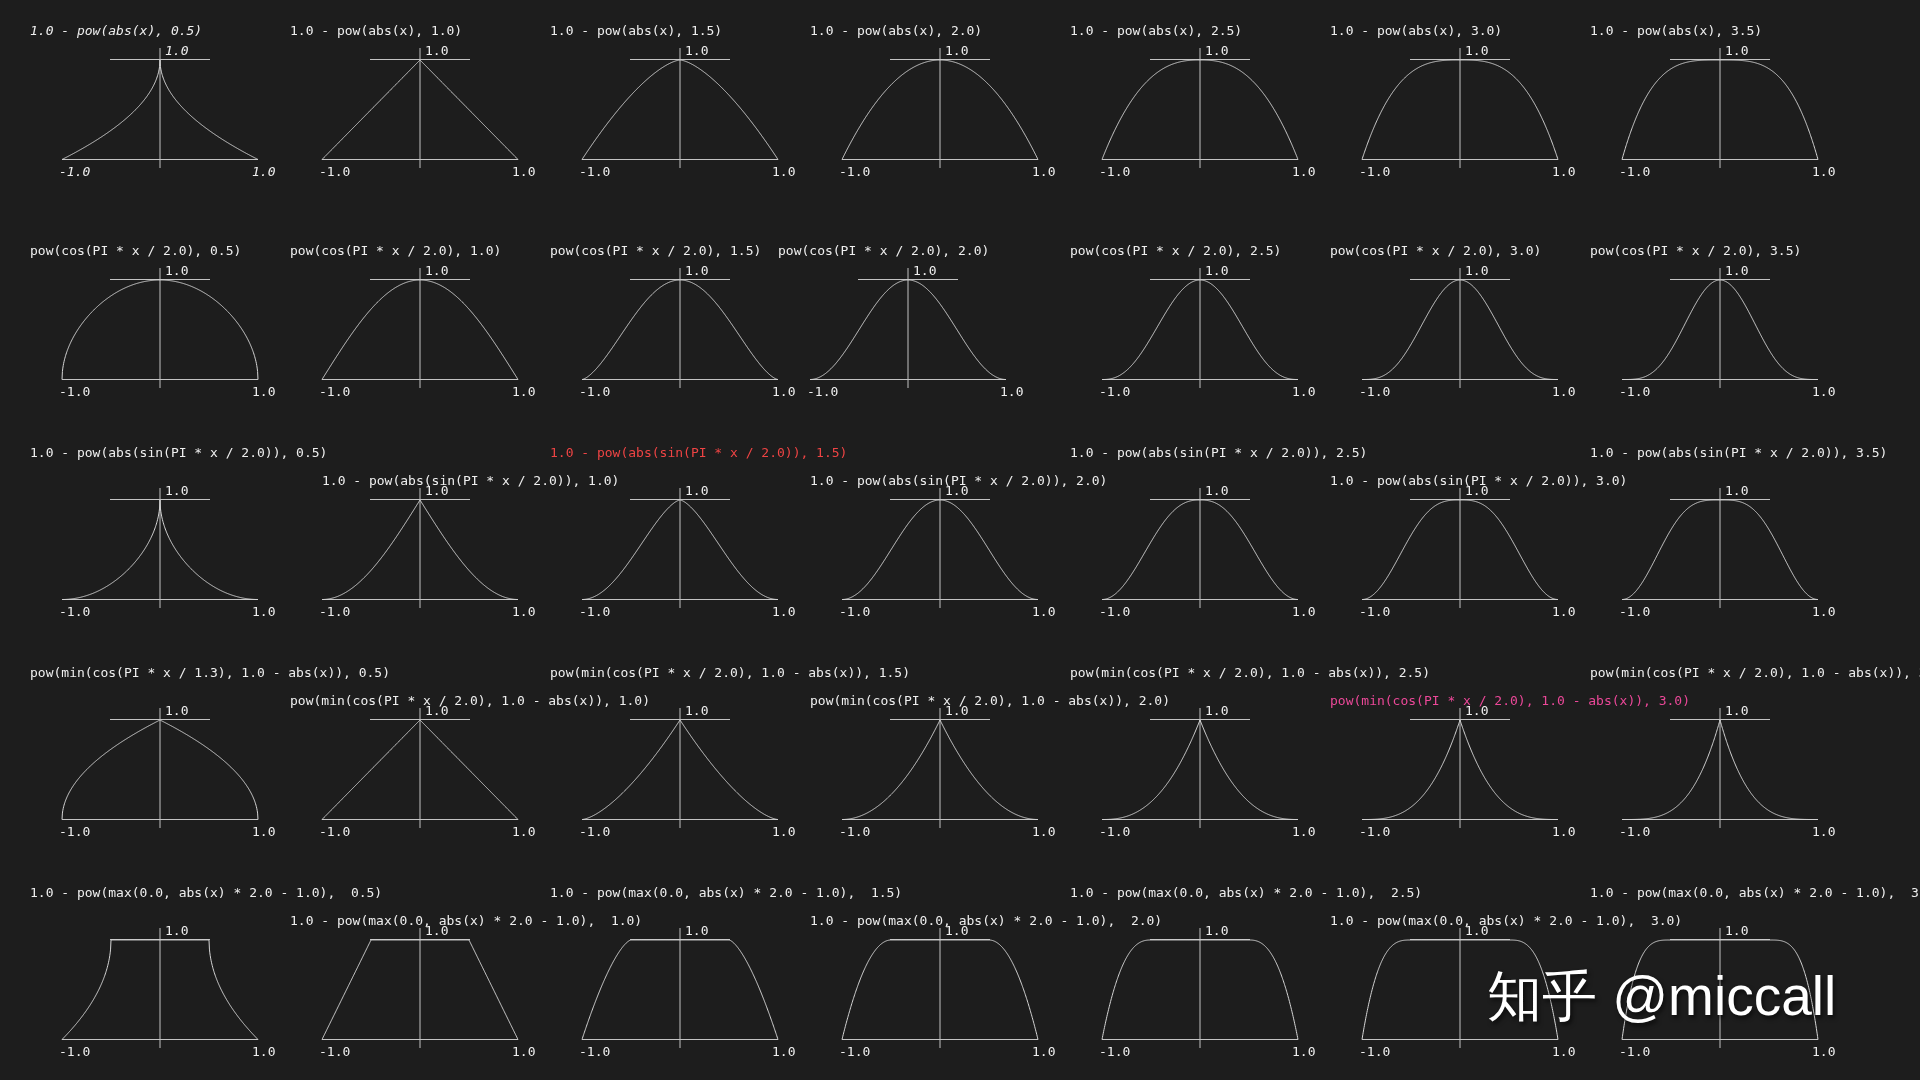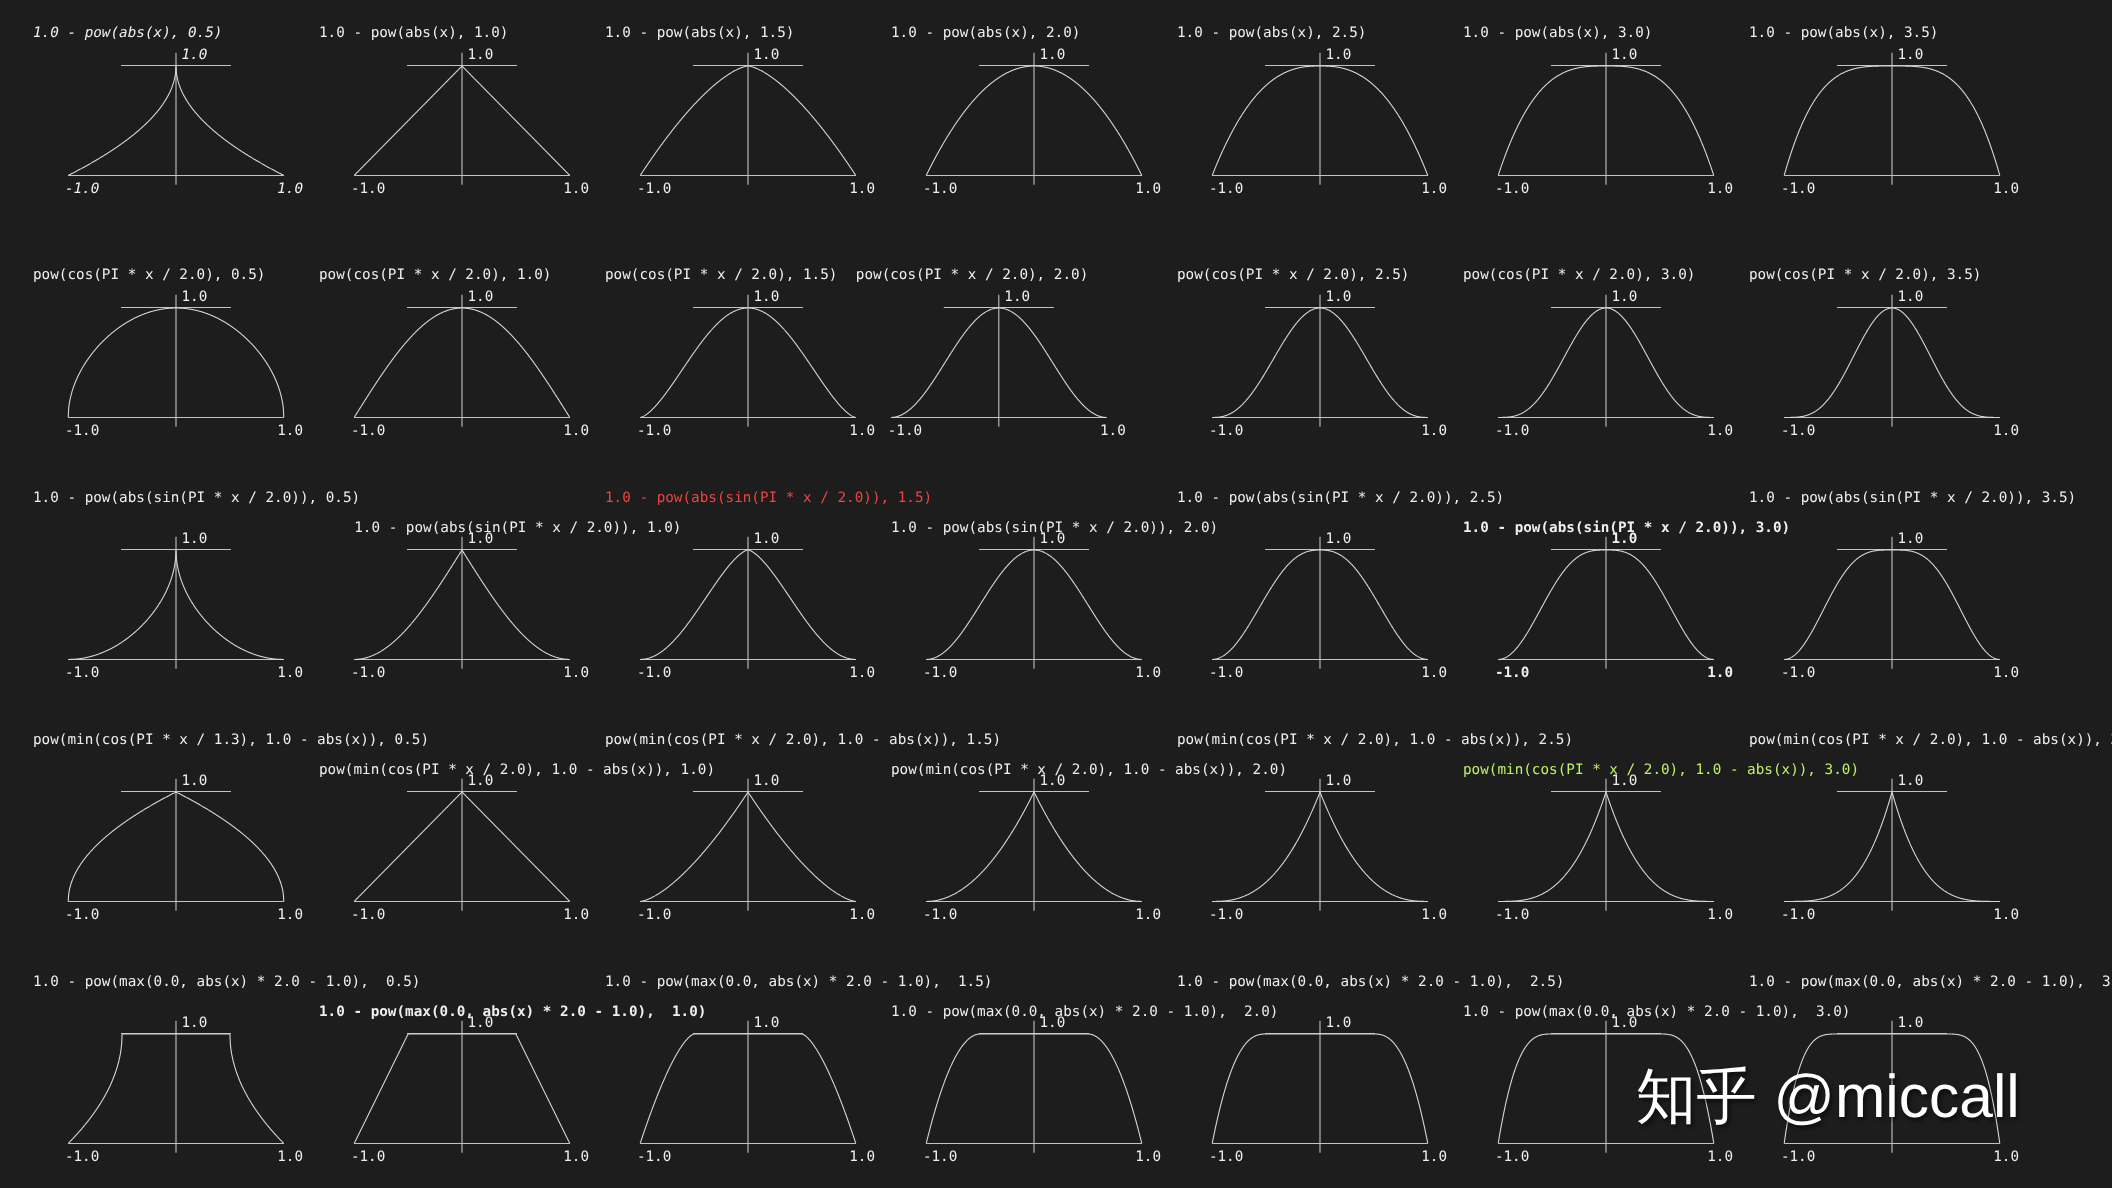--- a/index.html
+++ b/index.html
@@ -256,21 +256,21 @@
       <svg class="plot" width="260" height="220">
         <line x1="130" y1="48" x2="130" y2="168" stroke="#c3c3c3" stroke-width="1"></line>
         <line x1="80" y1="59.5" x2="180" y2="59.5" stroke="#c3c3c3" stroke-width="1"></line>
         <line x1="32" y1="159.5" x2="228" y2="159.5" stroke="#c3c3c3" stroke-width="1"></line>
         <polyline points="32.00,159.50 32.41,159.49 32.82,159.48 33.22,159.45 33.63,159.41 34.04,159.37 34.45,159.31 34.86,159.24 35.27,159.16 35.67,159.07 36.08,158.97 36.49,158.86 36.90,158.73 37.31,158.60 37.72,158.46 38.13,158.31 38.53,158.14 38.94,157.97 39.35,157.78 39.76,157.59 40.17,157.39 40.58,157.17 40.98,156.95 41.39,156.71 41.80,156.47 42.21,156.21 42.62,155.95 43.03,155.67 43.43,155.39 43.84,155.09 44.25,154.79 44.66,154.48 45.07,154.15 45.47,153.82 45.88,153.48 46.29,153.13 46.70,152.77 47.11,152.40 47.52,152.02 47.92,151.64 48.33,151.24 48.74,150.84 49.15,150.42 49.56,150.00 49.97,149.57 50.38,149.13 50.78,148.69 51.19,148.23 51.60,147.77 52.01,147.30 52.42,146.82 52.83,146.33 53.23,145.84 53.64,145.34 54.05,144.83 54.46,144.31 54.87,143.79 55.28,143.26 55.68,142.73 56.09,142.18 56.50,141.63 56.91,141.08 57.32,140.51 57.72,139.94 58.13,139.37 58.54,138.79 58.95,138.20 59.36,137.61 59.77,137.01 60.17,136.41 60.58,135.80 60.99,135.18 61.40,134.56 61.81,133.94 62.22,133.31 62.63,132.68 63.03,132.04 63.44,131.40 63.85,130.75 64.26,130.10 64.67,129.45 65.08,128.79 65.48,128.13 65.89,127.46 66.30,126.79 66.71,126.12 67.12,125.45 67.53,124.77 67.93,124.09 68.34,123.41 68.75,122.72 69.16,122.04 69.57,121.35 69.97,120.66 70.38,119.97 70.79,119.27 71.20,118.58 71.61,117.88 72.02,117.18 72.42,116.48 72.83,115.78 73.24,115.08 73.65,114.38 74.06,113.68 74.47,112.98 74.88,112.27 75.28,111.57 75.69,110.87 76.10,110.17 76.51,109.47 76.92,108.77 77.33,108.07 77.73,107.37 78.14,106.67 78.55,105.98 78.96,105.28 79.37,104.59 79.78,103.90 80.18,103.21 80.59,102.52 81.00,101.83 81.41,101.15 81.82,100.47 82.22,99.79 82.63,99.12 83.04,98.44 83.45,97.77 83.86,97.11 84.27,96.44 84.67,95.78 85.08,95.12 85.49,94.47 85.90,93.82 86.31,93.17 86.72,92.53 87.13,91.89 87.53,91.26 87.94,90.63 88.35,90.01 88.76,89.39 89.17,88.77 89.58,88.16 89.98,87.55 90.39,86.95 90.80,86.36 91.21,85.76 91.62,85.18 92.03,84.60 92.43,84.02 92.84,83.45 93.25,82.89 93.66,82.33 94.07,81.78 94.47,81.24 94.88,80.70 95.29,80.16 95.70,79.64 96.11,79.11 96.52,78.60 96.92,78.09 97.33,77.59 97.74,77.09 98.15,76.61 98.56,76.12 98.97,75.65 99.38,75.18 99.78,74.72 100.19,74.27 100.60,73.82 101.01,73.38 101.42,72.94 101.83,72.52 102.23,72.10 102.64,71.69 103.05,71.28 103.46,70.89 103.87,70.50 104.28,70.12 104.68,69.74 105.09,69.37 105.50,69.01 105.91,68.66 106.32,68.32 106.72,67.98 107.13,67.65 107.54,67.33 107.95,67.01 108.36,66.71 108.77,66.41 109.17,66.11 109.58,65.83 109.99,65.55 110.40,65.28 110.81,65.02 111.22,64.76 111.63,64.52 112.03,64.28 112.44,64.04 112.85,63.82 113.26,63.60 113.67,63.39 114.08,63.19 114.48,62.99 114.89,62.80 115.30,62.62 115.71,62.44 116.12,62.28 116.53,62.12 116.93,61.96 117.34,61.81 117.75,61.67 118.16,61.54 118.57,61.41 118.97,61.29 119.38,61.17 119.79,61.07 120.20,60.96 120.61,60.87 121.02,60.78 121.42,60.69 121.83,60.61 122.24,60.54 122.65,60.47 123.06,60.41 123.47,60.35 123.88,60.30 124.28,60.25 124.69,60.21 125.10,60.17 125.51,60.14 125.92,60.11 126.33,60.08 126.73,60.06 127.14,60.04 127.55,60.03 127.96,60.02 128.37,60.01 128.78,60.01 129.18,60.00 129.59,60.00 130.00,60.00 130.41,60.00 130.82,60.00 131.22,60.01 131.63,60.01 132.04,60.02 132.45,60.03 132.86,60.04 133.27,60.06 133.68,60.08 134.08,60.11 134.49,60.14 134.90,60.17 135.31,60.21 135.72,60.25 136.13,60.30 136.53,60.35 136.94,60.41 137.35,60.47 137.76,60.54 138.17,60.61 138.57,60.69 138.98,60.78 139.39,60.87 139.80,60.96 140.21,61.07 140.62,61.17 141.03,61.29 141.43,61.41 141.84,61.54 142.25,61.67 142.66,61.81 143.07,61.96 143.47,62.12 143.88,62.28 144.29,62.44 144.70,62.62 145.11,62.80 145.52,62.99 145.93,63.19 146.33,63.39 146.74,63.60 147.15,63.82 147.56,64.04 147.97,64.28 148.38,64.52 148.78,64.76 149.19,65.02 149.60,65.28 150.01,65.55 150.42,65.83 150.82,66.11 151.23,66.41 151.64,66.71 152.05,67.01 152.46,67.33 152.87,67.65 153.28,67.98 153.68,68.32 154.09,68.66 154.50,69.01 154.91,69.37 155.32,69.74 155.72,70.12 156.13,70.50 156.54,70.89 156.95,71.28 157.36,71.69 157.77,72.10 158.18,72.52 158.58,72.94 158.99,73.38 159.40,73.82 159.81,74.27 160.22,74.72 160.63,75.18 161.03,75.65 161.44,76.12 161.85,76.61 162.26,77.09 162.67,77.59 163.07,78.09 163.48,78.60 163.89,79.11 164.30,79.64 164.71,80.16 165.12,80.70 165.53,81.24 165.93,81.78 166.34,82.33 166.75,82.89 167.16,83.45 167.57,84.02 167.97,84.60 168.38,85.18 168.79,85.76 169.20,86.36 169.61,86.95 170.02,87.55 170.43,88.16 170.83,88.77 171.24,89.39 171.65,90.01 172.06,90.63 172.47,91.26 172.88,91.89 173.28,92.53 173.69,93.17 174.10,93.82 174.51,94.47 174.92,95.12 175.32,95.78 175.73,96.44 176.14,97.11 176.55,97.77 176.96,98.44 177.37,99.12 177.78,99.79 178.18,100.47 178.59,101.15 179.00,101.83 179.41,102.52 179.82,103.21 180.22,103.90 180.63,104.59 181.04,105.28 181.45,105.98 181.86,106.67 182.27,107.37 182.68,108.07 183.08,108.77 183.49,109.47 183.90,110.17 184.31,110.87 184.72,111.57 185.13,112.27 185.53,112.98 185.94,113.68 186.35,114.38 186.76,115.08 187.17,115.78 187.57,116.48 187.98,117.18 188.39,117.88 188.80,118.58 189.21,119.27 189.62,119.97 190.03,120.66 190.43,121.35 190.84,122.04 191.25,122.72 191.66,123.41 192.07,124.09 192.47,124.77 192.88,125.45 193.29,126.12 193.70,126.79 194.11,127.46 194.52,128.13 194.93,128.79 195.33,129.45 195.74,130.10 196.15,130.75 196.56,131.40 196.97,132.04 197.38,132.68 197.78,133.31 198.19,133.94 198.60,134.56 199.01,135.18 199.42,135.80 199.82,136.41 200.23,137.01 200.64,137.61 201.05,138.20 201.46,138.79 201.87,139.37 202.28,139.94 202.68,140.51 203.09,141.08 203.50,141.63 203.91,142.18 204.32,142.73 204.72,143.26 205.13,143.79 205.54,144.31 205.95,144.83 206.36,145.34 206.77,145.84 207.18,146.33 207.58,146.82 207.99,147.30 208.40,147.77 208.81,148.23 209.22,148.69 209.63,149.13 210.03,149.57 210.44,150.00 210.85,150.42 211.26,150.84 211.67,151.24 212.07,151.64 212.48,152.02 212.89,152.40 213.30,152.77 213.71,153.13 214.12,153.48 214.53,153.82 214.93,154.15 215.34,154.48 215.75,154.79 216.16,155.09 216.57,155.39 216.97,155.67 217.38,155.95 217.79,156.21 218.20,156.47 218.61,156.71 219.02,156.95 219.43,157.17 219.83,157.39 220.24,157.59 220.65,157.78 221.06,157.97 221.47,158.14 221.88,158.31 222.28,158.46 222.69,158.60 223.10,158.73 223.51,158.86 223.92,158.97 224.32,159.07 224.73,159.16 225.14,159.24 225.55,159.31 225.96,159.37 226.37,159.41 226.78,159.45 227.18,159.48 227.59,159.49 228.00,159.50" fill="none" stroke="#d6d6d6" stroke-width="1"></polyline>
       </svg>
       <div class="axis-label ymax" style="color: rgb(239, 239, 239);">1.0</div>
       <div class="axis-label xmin" style="color: rgb(239, 239, 239);">-1.0</div>
       <div class="axis-label xmax" style="color: rgb(239, 239, 239);">1.0</div>
     </div>
-    <div class="cell" style="left: 1330px; top: 440px; font-weight: bold;">
+    <div class="cell" style="left: 1330px; top: 440px;">
       <div class="plot-title lower" style="color: rgb(239, 239, 239);">1.0 - pow(abs(sin(PI * x / 2.0)), 3.0)</div>
       <svg class="plot" width="260" height="220">
         <line x1="130" y1="48" x2="130" y2="168" stroke="#c3c3c3" stroke-width="1"></line>
         <line x1="80" y1="59.5" x2="180" y2="59.5" stroke="#c3c3c3" stroke-width="1"></line>
         <line x1="32" y1="159.5" x2="228" y2="159.5" stroke="#c3c3c3" stroke-width="1"></line>
         <polyline points="32.00,159.50 32.41,159.49 32.82,159.47 33.22,159.44 33.63,159.40 34.04,159.34 34.45,159.27 34.86,159.19 35.27,159.09 35.67,158.98 36.08,158.86 36.49,158.73 36.90,158.58 37.31,158.42 37.72,158.25 38.13,158.07 38.53,157.87 38.94,157.67 39.35,157.45 39.76,157.21 40.17,156.97 40.58,156.71 40.98,156.44 41.39,156.16 41.80,155.87 42.21,155.57 42.62,155.25 43.03,154.92 43.43,154.58 43.84,154.23 44.25,153.87 44.66,153.50 45.07,153.12 45.47,152.72 45.88,152.32 46.29,151.90 46.70,151.48 47.11,151.04 47.52,150.60 47.92,150.14 48.33,149.67 48.74,149.19 49.15,148.71 49.56,148.21 49.97,147.71 50.38,147.19 50.78,146.67 51.19,146.14 51.60,145.59 52.01,145.04 52.42,144.48 52.83,143.92 53.23,143.34 53.64,142.76 54.05,142.17 54.46,141.57 54.87,140.96 55.28,140.35 55.68,139.73 56.09,139.10 56.50,138.46 56.91,137.82 57.32,137.17 57.72,136.52 58.13,135.86 58.54,135.19 58.95,134.52 59.36,133.84 59.77,133.16 60.17,132.47 60.58,131.78 60.99,131.08 61.40,130.38 61.81,129.68 62.22,128.97 62.63,128.25 63.03,127.53 63.44,126.81 63.85,126.09 64.26,125.36 64.67,124.63 65.08,123.89 65.48,123.16 65.89,122.42 66.30,121.68 66.71,120.93 67.12,120.19 67.53,119.44 67.93,118.69 68.34,117.95 68.75,117.20 69.16,116.44 69.57,115.69 69.97,114.94 70.38,114.19 70.79,113.44 71.20,112.69 71.61,111.93 72.02,111.18 72.42,110.43 72.83,109.68 73.24,108.94 73.65,108.19 74.06,107.44 74.47,106.70 74.88,105.96 75.28,105.22 75.69,104.48 76.10,103.75 76.51,103.02 76.92,102.29 77.33,101.56 77.73,100.84 78.14,100.12 78.55,99.40 78.96,98.69 79.37,97.98 79.78,97.27 80.18,96.57 80.59,95.87 81.00,95.18 81.41,94.49 81.82,93.81 82.22,93.13 82.63,92.45 83.04,91.78 83.45,91.12 83.86,90.46 84.27,89.81 84.67,89.16 85.08,88.52 85.49,87.89 85.90,87.26 86.31,86.63 86.72,86.01 87.13,85.40 87.53,84.80 87.94,84.20 88.35,83.61 88.76,83.03 89.17,82.45 89.58,81.88 89.98,81.31 90.39,80.76 90.80,80.21 91.21,79.66 91.62,79.13 92.03,78.60 92.43,78.08 92.84,77.57 93.25,77.06 93.66,76.56 94.07,76.07 94.47,75.59 94.88,75.12 95.29,74.65 95.70,74.19 96.11,73.74 96.52,73.30 96.92,72.86 97.33,72.44 97.74,72.02 98.15,71.61 98.56,71.20 98.97,70.81 99.38,70.42 99.78,70.04 100.19,69.67 100.60,69.31 101.01,68.96 101.42,68.61 101.83,68.27 102.23,67.94 102.64,67.62 103.05,67.30 103.46,66.99 103.87,66.70 104.28,66.40 104.68,66.12 105.09,65.84 105.50,65.58 105.91,65.32 106.32,65.06 106.72,64.82 107.13,64.58 107.54,64.35 107.95,64.13 108.36,63.91 108.77,63.70 109.17,63.50 109.58,63.30 109.99,63.12 110.40,62.94 110.81,62.76 111.22,62.59 111.63,62.43 112.03,62.28 112.44,62.13 112.85,61.99 113.26,61.85 113.67,61.73 114.08,61.60 114.48,61.48 114.89,61.37 115.30,61.27 115.71,61.17 116.12,61.07 116.53,60.98 116.93,60.89 117.34,60.81 117.75,60.74 118.16,60.67 118.57,60.60 118.97,60.54 119.38,60.48 119.79,60.43 120.20,60.38 120.61,60.34 121.02,60.29 121.42,60.26 121.83,60.22 122.24,60.19 122.65,60.16 123.06,60.14 123.47,60.11 123.88,60.09 124.28,60.08 124.69,60.06 125.10,60.05 125.51,60.04 125.92,60.03 126.33,60.02 126.73,60.01 127.14,60.01 127.55,60.01 127.96,60.00 128.37,60.00 128.78,60.00 129.18,60.00 129.59,60.00 130.00,60.00 130.41,60.00 130.82,60.00 131.22,60.00 131.63,60.00 132.04,60.00 132.45,60.01 132.86,60.01 133.27,60.01 133.68,60.02 134.08,60.03 134.49,60.04 134.90,60.05 135.31,60.06 135.72,60.08 136.13,60.09 136.53,60.11 136.94,60.14 137.35,60.16 137.76,60.19 138.17,60.22 138.57,60.26 138.98,60.29 139.39,60.34 139.80,60.38 140.21,60.43 140.62,60.48 141.03,60.54 141.43,60.60 141.84,60.67 142.25,60.74 142.66,60.81 143.07,60.89 143.47,60.98 143.88,61.07 144.29,61.17 144.70,61.27 145.11,61.37 145.52,61.48 145.93,61.60 146.33,61.73 146.74,61.85 147.15,61.99 147.56,62.13 147.97,62.28 148.38,62.43 148.78,62.59 149.19,62.76 149.60,62.94 150.01,63.12 150.42,63.30 150.82,63.50 151.23,63.70 151.64,63.91 152.05,64.13 152.46,64.35 152.87,64.58 153.28,64.82 153.68,65.06 154.09,65.32 154.50,65.58 154.91,65.84 155.32,66.12 155.72,66.40 156.13,66.70 156.54,66.99 156.95,67.30 157.36,67.62 157.77,67.94 158.18,68.27 158.58,68.61 158.99,68.96 159.40,69.31 159.81,69.67 160.22,70.04 160.63,70.42 161.03,70.81 161.44,71.20 161.85,71.61 162.26,72.02 162.67,72.44 163.07,72.86 163.48,73.30 163.89,73.74 164.30,74.19 164.71,74.65 165.12,75.12 165.53,75.59 165.93,76.07 166.34,76.56 166.75,77.06 167.16,77.57 167.57,78.08 167.97,78.60 168.38,79.13 168.79,79.66 169.20,80.21 169.61,80.76 170.02,81.31 170.43,81.88 170.83,82.45 171.24,83.03 171.65,83.61 172.06,84.20 172.47,84.80 172.88,85.40 173.28,86.01 173.69,86.63 174.10,87.26 174.51,87.89 174.92,88.52 175.32,89.16 175.73,89.81 176.14,90.46 176.55,91.12 176.96,91.78 177.37,92.45 177.78,93.13 178.18,93.81 178.59,94.49 179.00,95.18 179.41,95.87 179.82,96.57 180.22,97.27 180.63,97.98 181.04,98.69 181.45,99.40 181.86,100.12 182.27,100.84 182.68,101.56 183.08,102.29 183.49,103.02 183.90,103.75 184.31,104.48 184.72,105.22 185.13,105.96 185.53,106.70 185.94,107.44 186.35,108.19 186.76,108.94 187.17,109.68 187.57,110.43 187.98,111.18 188.39,111.93 188.80,112.69 189.21,113.44 189.62,114.19 190.03,114.94 190.43,115.69 190.84,116.44 191.25,117.20 191.66,117.95 192.07,118.69 192.47,119.44 192.88,120.19 193.29,120.93 193.70,121.68 194.11,122.42 194.52,123.16 194.93,123.89 195.33,124.63 195.74,125.36 196.15,126.09 196.56,126.81 196.97,127.53 197.38,128.25 197.78,128.97 198.19,129.68 198.60,130.38 199.01,131.08 199.42,131.78 199.82,132.47 200.23,133.16 200.64,133.84 201.05,134.52 201.46,135.19 201.87,135.86 202.28,136.52 202.68,137.17 203.09,137.82 203.50,138.46 203.91,139.10 204.32,139.73 204.72,140.35 205.13,140.96 205.54,141.57 205.95,142.17 206.36,142.76 206.77,143.34 207.18,143.92 207.58,144.48 207.99,145.04 208.40,145.59 208.81,146.14 209.22,146.67 209.63,147.19 210.03,147.71 210.44,148.21 210.85,148.71 211.26,149.19 211.67,149.67 212.07,150.14 212.48,150.60 212.89,151.04 213.30,151.48 213.71,151.90 214.12,152.32 214.53,152.72 214.93,153.12 215.34,153.50 215.75,153.87 216.16,154.23 216.57,154.58 216.97,154.92 217.38,155.25 217.79,155.57 218.20,155.87 218.61,156.16 219.02,156.44 219.43,156.71 219.83,156.97 220.24,157.21 220.65,157.45 221.06,157.67 221.47,157.87 221.88,158.07 222.28,158.25 222.69,158.42 223.10,158.58 223.51,158.73 223.92,158.86 224.32,158.98 224.73,159.09 225.14,159.19 225.55,159.27 225.96,159.34 226.37,159.40 226.78,159.44 227.18,159.47 227.59,159.49 228.00,159.50" fill="none" stroke="#d6d6d6" stroke-width="1"></polyline>
       </svg>
       <div class="axis-label ymax" style="color: rgb(239, 239, 239);">1.0</div>
       <div class="axis-label xmin" style="color: rgb(239, 239, 239);">-1.0</div>
       <div class="axis-label xmax" style="color: rgb(239, 239, 239);">1.0</div>
@@ -341,21 +341,21 @@
         <line x1="130" y1="48" x2="130" y2="168" stroke="#c3c3c3" stroke-width="1"></line>
         <line x1="80" y1="59.5" x2="180" y2="59.5" stroke="#c3c3c3" stroke-width="1"></line>
         <line x1="32" y1="159.5" x2="228" y2="159.5" stroke="#c3c3c3" stroke-width="1"></line>
         <polyline points="32.00,159.50 32.41,159.50 32.82,159.50 33.22,159.50 33.63,159.50 34.04,159.49 34.45,159.49 34.86,159.49 35.27,159.48 35.67,159.47 36.08,159.46 36.49,159.46 36.90,159.44 37.31,159.43 37.72,159.42 38.13,159.40 38.53,159.39 38.94,159.37 39.35,159.35 39.76,159.32 40.17,159.30 40.58,159.27 40.98,159.25 41.39,159.22 41.80,159.19 42.21,159.15 42.62,159.12 43.03,159.08 43.43,159.04 43.84,159.00 44.25,158.95 44.66,158.90 45.07,158.85 45.47,158.80 45.88,158.75 46.29,158.69 46.70,158.63 47.11,158.57 47.52,158.51 47.92,158.44 48.33,158.37 48.74,158.30 49.15,158.23 49.56,158.15 49.97,158.07 50.38,157.99 50.78,157.90 51.19,157.81 51.60,157.72 52.01,157.63 52.42,157.53 52.83,157.43 53.23,157.33 53.64,157.22 54.05,157.11 54.46,157.00 54.87,156.88 55.28,156.76 55.68,156.64 56.09,156.52 56.50,156.39 56.91,156.26 57.32,156.12 57.72,155.99 58.13,155.85 58.54,155.70 58.95,155.55 59.36,155.40 59.77,155.25 60.17,155.09 60.58,154.93 60.99,154.76 61.40,154.60 61.81,154.42 62.22,154.25 62.63,154.07 63.03,153.89 63.44,153.70 63.85,153.51 64.26,153.31 64.67,153.12 65.08,152.92 65.48,152.71 65.89,152.50 66.30,152.29 66.71,152.07 67.12,151.85 67.53,151.63 67.93,151.40 68.34,151.17 68.75,150.93 69.16,150.69 69.57,150.45 69.97,150.20 70.38,149.95 70.79,149.69 71.20,149.43 71.61,149.17 72.02,148.90 72.42,148.63 72.83,148.35 73.24,148.07 73.65,147.78 74.06,147.49 74.47,147.20 74.88,146.90 75.28,146.60 75.69,146.29 76.10,145.98 76.51,145.67 76.92,145.35 77.33,145.03 77.73,144.70 78.14,144.36 78.55,144.03 78.96,143.69 79.37,143.34 79.78,142.99 80.18,142.63 80.59,142.27 81.00,141.91 81.41,141.54 81.82,141.17 82.22,140.79 82.63,140.41 83.04,140.02 83.45,139.63 83.86,139.23 84.27,138.83 84.67,138.42 85.08,138.01 85.49,137.60 85.90,137.18 86.31,136.75 86.72,136.32 87.13,135.89 87.53,135.45 87.94,135.00 88.35,134.55 88.76,134.10 89.17,133.64 89.58,133.18 89.98,132.71 90.39,132.23 90.80,131.75 91.21,131.27 91.62,130.78 92.03,130.29 92.43,129.79 92.84,129.28 93.25,128.77 93.66,128.26 94.07,127.74 94.47,127.21 94.88,126.68 95.29,126.15 95.70,125.61 96.11,125.06 96.52,124.51 96.92,123.95 97.33,123.39 97.74,122.83 98.15,122.25 98.56,121.68 98.97,121.09 99.38,120.51 99.78,119.91 100.19,119.31 100.60,118.71 101.01,118.10 101.42,117.48 101.83,116.86 102.23,116.24 102.64,115.61 103.05,114.97 103.46,114.33 103.87,113.68 104.28,113.02 104.68,112.36 105.09,111.70 105.50,111.03 105.91,110.35 106.32,109.67 106.72,108.98 107.13,108.29 107.54,107.59 107.95,106.89 108.36,106.18 108.77,105.46 109.17,104.74 109.58,104.01 109.99,103.28 110.40,102.54 110.81,101.80 111.22,101.05 111.63,100.29 112.03,99.53 112.44,98.76 112.85,97.99 113.26,97.21 113.67,96.42 114.08,95.63 114.48,94.83 114.89,94.03 115.30,93.22 115.71,92.41 116.12,91.59 116.53,90.76 116.93,89.92 117.34,89.09 117.75,88.24 118.16,87.39 118.57,86.53 118.97,85.67 119.38,84.80 119.79,83.92 120.20,83.04 120.61,82.15 121.02,81.26 121.42,80.36 121.83,79.45 122.24,78.54 122.65,77.62 123.06,76.69 123.47,75.76 123.88,74.83 124.28,73.88 124.69,72.93 125.10,71.98 125.51,71.01 125.92,70.04 126.33,69.07 126.73,68.09 127.14,67.10 127.55,66.10 127.96,65.10 128.37,64.09 128.78,63.08 129.18,62.06 129.59,61.03 130.00,60.00 130.41,61.03 130.82,62.06 131.22,63.08 131.63,64.09 132.04,65.10 132.45,66.10 132.86,67.10 133.27,68.09 133.68,69.07 134.08,70.04 134.49,71.01 134.90,71.98 135.31,72.93 135.72,73.88 136.13,74.83 136.53,75.76 136.94,76.69 137.35,77.62 137.76,78.54 138.17,79.45 138.57,80.36 138.98,81.26 139.39,82.15 139.80,83.04 140.21,83.92 140.62,84.80 141.03,85.67 141.43,86.53 141.84,87.39 142.25,88.24 142.66,89.09 143.07,89.92 143.47,90.76 143.88,91.59 144.29,92.41 144.70,93.22 145.11,94.03 145.52,94.83 145.93,95.63 146.33,96.42 146.74,97.21 147.15,97.99 147.56,98.76 147.97,99.53 148.38,100.29 148.78,101.05 149.19,101.80 149.60,102.54 150.01,103.28 150.42,104.01 150.82,104.74 151.23,105.46 151.64,106.18 152.05,106.89 152.46,107.59 152.87,108.29 153.28,108.98 153.68,109.67 154.09,110.35 154.50,111.03 154.91,111.70 155.32,112.36 155.72,113.02 156.13,113.68 156.54,114.33 156.95,114.97 157.36,115.61 157.77,116.24 158.18,116.86 158.58,117.48 158.99,118.10 159.40,118.71 159.81,119.31 160.22,119.91 160.63,120.51 161.03,121.09 161.44,121.68 161.85,122.25 162.26,122.83 162.67,123.39 163.07,123.95 163.48,124.51 163.89,125.06 164.30,125.61 164.71,126.15 165.12,126.68 165.53,127.21 165.93,127.74 166.34,128.26 166.75,128.77 167.16,129.28 167.57,129.79 167.97,130.29 168.38,130.78 168.79,131.27 169.20,131.75 169.61,132.23 170.02,132.71 170.43,133.18 170.83,133.64 171.24,134.10 171.65,134.55 172.06,135.00 172.47,135.45 172.88,135.89 173.28,136.32 173.69,136.75 174.10,137.18 174.51,137.60 174.92,138.01 175.32,138.42 175.73,138.83 176.14,139.23 176.55,139.63 176.96,140.02 177.37,140.41 177.78,140.79 178.18,141.17 178.59,141.54 179.00,141.91 179.41,142.27 179.82,142.63 180.22,142.99 180.63,143.34 181.04,143.69 181.45,144.03 181.86,144.36 182.27,144.70 182.68,145.03 183.08,145.35 183.49,145.67 183.90,145.98 184.31,146.29 184.72,146.60 185.13,146.90 185.53,147.20 185.94,147.49 186.35,147.78 186.76,148.07 187.17,148.35 187.57,148.63 187.98,148.90 188.39,149.17 188.80,149.43 189.21,149.69 189.62,149.95 190.03,150.20 190.43,150.45 190.84,150.69 191.25,150.93 191.66,151.17 192.07,151.40 192.47,151.63 192.88,151.85 193.29,152.07 193.70,152.29 194.11,152.50 194.52,152.71 194.93,152.92 195.33,153.12 195.74,153.31 196.15,153.51 196.56,153.70 196.97,153.89 197.38,154.07 197.78,154.25 198.19,154.42 198.60,154.60 199.01,154.76 199.42,154.93 199.82,155.09 200.23,155.25 200.64,155.40 201.05,155.55 201.46,155.70 201.87,155.85 202.28,155.99 202.68,156.12 203.09,156.26 203.50,156.39 203.91,156.52 204.32,156.64 204.72,156.76 205.13,156.88 205.54,157.00 205.95,157.11 206.36,157.22 206.77,157.33 207.18,157.43 207.58,157.53 207.99,157.63 208.40,157.72 208.81,157.81 209.22,157.90 209.63,157.99 210.03,158.07 210.44,158.15 210.85,158.23 211.26,158.30 211.67,158.37 212.07,158.44 212.48,158.51 212.89,158.57 213.30,158.63 213.71,158.69 214.12,158.75 214.53,158.80 214.93,158.85 215.34,158.90 215.75,158.95 216.16,159.00 216.57,159.04 216.97,159.08 217.38,159.12 217.79,159.15 218.20,159.19 218.61,159.22 219.02,159.25 219.43,159.27 219.83,159.30 220.24,159.32 220.65,159.35 221.06,159.37 221.47,159.39 221.88,159.40 222.28,159.42 222.69,159.43 223.10,159.44 223.51,159.46 223.92,159.46 224.32,159.47 224.73,159.48 225.14,159.49 225.55,159.49 225.96,159.49 226.37,159.50 226.78,159.50 227.18,159.50 227.59,159.50 228.00,159.50" fill="none" stroke="#d6d6d6" stroke-width="1"></polyline>
       </svg>
       <div class="axis-label ymax" style="color: rgb(239, 239, 239);">1.0</div>
       <div class="axis-label xmin" style="color: rgb(239, 239, 239);">-1.0</div>
       <div class="axis-label xmax" style="color: rgb(239, 239, 239);">1.0</div>
     </div>
     <div class="cell" style="left: 1330px; top: 660px;">
-      <div class="plot-title lower" style="color: #bef264;">pow(min(cos(PI * x / 2.0), 1.0 - abs(x)), 3.0)</div>
+      <div class="plot-title lower" style="color: #ec4899;">pow(min(cos(PI * x / 2.0), 1.0 - abs(x)), 3.0)</div>
       <svg class="plot" width="260" height="220">
         <line x1="130" y1="48" x2="130" y2="168" stroke="#c3c3c3" stroke-width="1"></line>
         <line x1="80" y1="59.5" x2="180" y2="59.5" stroke="#c3c3c3" stroke-width="1"></line>
         <line x1="32" y1="159.5" x2="228" y2="159.5" stroke="#c3c3c3" stroke-width="1"></line>
         <polyline points="32.00,159.50 32.41,159.50 32.82,159.50 33.22,159.50 33.63,159.50 34.04,159.50 34.45,159.50 34.86,159.50 35.27,159.50 35.67,159.49 36.08,159.49 36.49,159.49 36.90,159.49 37.31,159.48 37.72,159.48 38.13,159.48 38.53,159.47 38.94,159.46 39.35,159.46 39.76,159.45 40.17,159.44 40.58,159.43 40.98,159.42 41.39,159.41 41.80,159.40 42.21,159.39 42.62,159.37 43.03,159.36 43.43,159.34 43.84,159.32 44.25,159.31 44.66,159.29 45.07,159.26 45.47,159.24 45.88,159.22 46.29,159.19 46.70,159.16 47.11,159.14 47.52,159.11 47.92,159.07 48.33,159.04 48.74,159.00 49.15,158.97 49.56,158.93 49.97,158.89 50.38,158.84 50.78,158.80 51.19,158.75 51.60,158.70 52.01,158.65 52.42,158.60 52.83,158.55 53.23,158.49 53.64,158.43 54.05,158.37 54.46,158.30 54.87,158.24 55.28,158.17 55.68,158.10 56.09,158.02 56.50,157.95 56.91,157.87 57.32,157.78 57.72,157.70 58.13,157.61 58.54,157.52 58.95,157.43 59.36,157.34 59.77,157.24 60.17,157.14 60.58,157.03 60.99,156.92 61.40,156.81 61.81,156.70 62.22,156.58 62.63,156.46 63.03,156.34 63.44,156.21 63.85,156.08 64.26,155.95 64.67,155.81 65.08,155.67 65.48,155.53 65.89,155.38 66.30,155.23 66.71,155.08 67.12,154.92 67.53,154.76 67.93,154.60 68.34,154.43 68.75,154.25 69.16,154.08 69.57,153.90 69.97,153.71 70.38,153.52 70.79,153.33 71.20,153.13 71.61,152.93 72.02,152.73 72.42,152.52 72.83,152.30 73.24,152.08 73.65,151.86 74.06,151.63 74.47,151.40 74.88,151.17 75.28,150.93 75.69,150.68 76.10,150.43 76.51,150.18 76.92,149.92 77.33,149.66 77.73,149.39 78.14,149.11 78.55,148.84 78.96,148.55 79.37,148.27 79.78,147.97 80.18,147.67 80.59,147.37 81.00,147.06 81.41,146.75 81.82,146.43 82.22,146.11 82.63,145.78 83.04,145.44 83.45,145.10 83.86,144.76 84.27,144.41 84.67,144.05 85.08,143.69 85.49,143.32 85.90,142.95 86.31,142.57 86.72,142.18 87.13,141.79 87.53,141.39 87.94,140.99 88.35,140.58 88.76,140.17 89.17,139.75 89.58,139.32 89.98,138.89 90.39,138.45 90.80,138.01 91.21,137.56 91.62,137.10 92.03,136.64 92.43,136.17 92.84,135.69 93.25,135.21 93.66,134.72 94.07,134.22 94.47,133.72 94.88,133.21 95.29,132.70 95.70,132.17 96.11,131.65 96.52,131.11 96.92,130.57 97.33,130.02 97.74,129.46 98.15,128.90 98.56,128.33 98.97,127.75 99.38,127.17 99.78,126.58 100.19,125.98 100.60,125.37 101.01,124.76 101.42,124.14 101.83,123.51 102.23,122.88 102.64,122.23 103.05,121.58 103.46,120.93 103.87,120.26 104.28,119.59 104.68,118.91 105.09,118.22 105.50,117.52 105.91,116.82 106.32,116.11 106.72,115.39 107.13,114.66 107.54,113.93 107.95,113.18 108.36,112.43 108.77,111.67 109.17,110.91 109.58,110.13 109.99,109.35 110.40,108.56 110.81,107.76 111.22,106.95 111.63,106.13 112.03,105.31 112.44,104.47 112.85,103.63 113.26,102.78 113.67,101.92 114.08,101.05 114.48,100.17 114.89,99.29 115.30,98.39 115.71,97.49 116.12,96.58 116.53,95.66 116.93,94.73 117.34,93.79 117.75,92.84 118.16,91.89 118.57,90.92 118.97,89.95 119.38,88.96 119.79,87.97 120.20,86.96 120.61,85.95 121.02,84.93 121.42,83.90 121.83,82.86 122.24,81.81 122.65,80.75 123.06,79.68 123.47,78.60 123.88,77.51 124.28,76.42 124.69,75.31 125.10,74.19 125.51,73.06 125.92,71.93 126.33,70.78 126.73,69.62 127.14,68.45 127.55,67.28 127.96,66.09 128.37,64.89 128.78,63.68 129.18,62.47 129.59,61.24 130.00,60.00 130.41,61.24 130.82,62.47 131.22,63.68 131.63,64.89 132.04,66.09 132.45,67.28 132.86,68.45 133.27,69.62 133.68,70.78 134.08,71.93 134.49,73.06 134.90,74.19 135.31,75.31 135.72,76.42 136.13,77.51 136.53,78.60 136.94,79.68 137.35,80.75 137.76,81.81 138.17,82.86 138.57,83.90 138.98,84.93 139.39,85.95 139.80,86.96 140.21,87.97 140.62,88.96 141.03,89.95 141.43,90.92 141.84,91.89 142.25,92.84 142.66,93.79 143.07,94.73 143.47,95.66 143.88,96.58 144.29,97.49 144.70,98.39 145.11,99.29 145.52,100.17 145.93,101.05 146.33,101.92 146.74,102.78 147.15,103.63 147.56,104.47 147.97,105.31 148.38,106.13 148.78,106.95 149.19,107.76 149.60,108.56 150.01,109.35 150.42,110.13 150.82,110.91 151.23,111.67 151.64,112.43 152.05,113.18 152.46,113.93 152.87,114.66 153.28,115.39 153.68,116.11 154.09,116.82 154.50,117.52 154.91,118.22 155.32,118.91 155.72,119.59 156.13,120.26 156.54,120.93 156.95,121.58 157.36,122.23 157.77,122.88 158.18,123.51 158.58,124.14 158.99,124.76 159.40,125.37 159.81,125.98 160.22,126.58 160.63,127.17 161.03,127.75 161.44,128.33 161.85,128.90 162.26,129.46 162.67,130.02 163.07,130.57 163.48,131.11 163.89,131.65 164.30,132.17 164.71,132.70 165.12,133.21 165.53,133.72 165.93,134.22 166.34,134.72 166.75,135.21 167.16,135.69 167.57,136.17 167.97,136.64 168.38,137.10 168.79,137.56 169.20,138.01 169.61,138.45 170.02,138.89 170.43,139.32 170.83,139.75 171.24,140.17 171.65,140.58 172.06,140.99 172.47,141.39 172.88,141.79 173.28,142.18 173.69,142.57 174.10,142.95 174.51,143.32 174.92,143.69 175.32,144.05 175.73,144.41 176.14,144.76 176.55,145.10 176.96,145.44 177.37,145.78 177.78,146.11 178.18,146.43 178.59,146.75 179.00,147.06 179.41,147.37 179.82,147.67 180.22,147.97 180.63,148.27 181.04,148.55 181.45,148.84 181.86,149.11 182.27,149.39 182.68,149.66 183.08,149.92 183.49,150.18 183.90,150.43 184.31,150.68 184.72,150.93 185.13,151.17 185.53,151.40 185.94,151.63 186.35,151.86 186.76,152.08 187.17,152.30 187.57,152.52 187.98,152.73 188.39,152.93 188.80,153.13 189.21,153.33 189.62,153.52 190.03,153.71 190.43,153.90 190.84,154.08 191.25,154.25 191.66,154.43 192.07,154.60 192.47,154.76 192.88,154.92 193.29,155.08 193.70,155.23 194.11,155.38 194.52,155.53 194.93,155.67 195.33,155.81 195.74,155.95 196.15,156.08 196.56,156.21 196.97,156.34 197.38,156.46 197.78,156.58 198.19,156.70 198.60,156.81 199.01,156.92 199.42,157.03 199.82,157.14 200.23,157.24 200.64,157.34 201.05,157.43 201.46,157.52 201.87,157.61 202.28,157.70 202.68,157.78 203.09,157.87 203.50,157.95 203.91,158.02 204.32,158.10 204.72,158.17 205.13,158.24 205.54,158.30 205.95,158.37 206.36,158.43 206.77,158.49 207.18,158.55 207.58,158.60 207.99,158.65 208.40,158.70 208.81,158.75 209.22,158.80 209.63,158.84 210.03,158.89 210.44,158.93 210.85,158.97 211.26,159.00 211.67,159.04 212.07,159.07 212.48,159.11 212.89,159.14 213.30,159.16 213.71,159.19 214.12,159.22 214.53,159.24 214.93,159.26 215.34,159.29 215.75,159.31 216.16,159.32 216.57,159.34 216.97,159.36 217.38,159.37 217.79,159.39 218.20,159.40 218.61,159.41 219.02,159.42 219.43,159.43 219.83,159.44 220.24,159.45 220.65,159.46 221.06,159.46 221.47,159.47 221.88,159.48 222.28,159.48 222.69,159.48 223.10,159.49 223.51,159.49 223.92,159.49 224.32,159.49 224.73,159.50 225.14,159.50 225.55,159.50 225.96,159.50 226.37,159.50 226.78,159.50 227.18,159.50 227.59,159.50 228.00,159.50" fill="none" stroke="#d6d6d6" stroke-width="1"></polyline>
       </svg>
       <div class="axis-label ymax" style="color: rgb(239, 239, 239);">1.0</div>
       <div class="axis-label xmin" style="color: rgb(239, 239, 239);">-1.0</div>
       <div class="axis-label xmax" style="color: rgb(239, 239, 239);">1.0</div>
     </div>
@@ -377,21 +377,21 @@
         <line x1="130" y1="48" x2="130" y2="168" stroke="#c3c3c3" stroke-width="1"></line>
         <line x1="80" y1="59.5" x2="180" y2="59.5" stroke="#c3c3c3" stroke-width="1"></line>
         <line x1="32" y1="159.5" x2="228" y2="159.5" stroke="#c3c3c3" stroke-width="1"></line>
         <polyline points="32.00,159.50 32.41,159.08 32.82,158.67 33.22,158.25 33.63,157.83 34.04,157.41 34.45,156.98 34.86,156.55 35.27,156.13 35.67,155.70 36.08,155.26 36.49,154.83 36.90,154.39 37.31,153.96 37.72,153.52 38.13,153.07 38.53,152.63 38.94,152.18 39.35,151.73 39.76,151.28 40.17,150.83 40.58,150.38 40.98,149.92 41.39,149.46 41.80,149.00 42.21,148.53 42.62,148.06 43.03,147.59 43.43,147.12 43.84,146.65 44.25,146.17 44.66,145.69 45.07,145.21 45.47,144.72 45.88,144.23 46.29,143.74 46.70,143.25 47.11,142.75 47.52,142.25 47.92,141.75 48.33,141.24 48.74,140.73 49.15,140.22 49.56,139.70 49.97,139.18 50.38,138.66 50.78,138.14 51.19,137.61 51.60,137.07 52.01,136.54 52.42,135.99 52.83,135.45 53.23,134.90 53.64,134.35 54.05,133.79 54.46,133.23 54.87,132.66 55.28,132.09 55.68,131.52 56.09,130.94 56.50,130.36 56.91,129.77 57.32,129.17 57.72,128.58 58.13,127.97 58.54,127.36 58.95,126.75 59.36,126.13 59.77,125.50 60.17,124.87 60.58,124.23 60.99,123.58 61.40,122.93 61.81,122.27 62.22,121.60 62.63,120.93 63.03,120.25 63.44,119.56 63.85,118.86 64.26,118.16 64.67,117.45 65.08,116.72 65.48,115.99 65.89,115.25 66.30,114.50 66.71,113.74 67.12,112.96 67.53,112.18 67.93,111.38 68.34,110.57 68.75,109.75 69.16,108.91 69.57,108.06 69.97,107.20 70.38,106.31 70.79,105.42 71.20,104.50 71.61,103.56 72.02,102.60 72.42,101.62 72.83,100.62 73.24,99.59 73.65,98.54 74.06,97.45 74.47,96.33 74.88,95.18 75.28,93.99 75.69,92.75 76.10,91.46 76.51,90.13 76.92,88.72 77.33,87.25 77.73,85.69 78.14,84.03 78.55,82.25 78.96,80.31 79.37,78.17 79.78,75.73 80.18,72.85 80.59,69.08 81.00,60.00 81.41,60.00 81.82,60.00 82.22,60.00 82.63,60.00 83.04,60.00 83.45,60.00 83.86,60.00 84.27,60.00 84.67,60.00 85.08,60.00 85.49,60.00 85.90,60.00 86.31,60.00 86.72,60.00 87.13,60.00 87.53,60.00 87.94,60.00 88.35,60.00 88.76,60.00 89.17,60.00 89.58,60.00 89.98,60.00 90.39,60.00 90.80,60.00 91.21,60.00 91.62,60.00 92.03,60.00 92.43,60.00 92.84,60.00 93.25,60.00 93.66,60.00 94.07,60.00 94.47,60.00 94.88,60.00 95.29,60.00 95.70,60.00 96.11,60.00 96.52,60.00 96.92,60.00 97.33,60.00 97.74,60.00 98.15,60.00 98.56,60.00 98.97,60.00 99.38,60.00 99.78,60.00 100.19,60.00 100.60,60.00 101.01,60.00 101.42,60.00 101.83,60.00 102.23,60.00 102.64,60.00 103.05,60.00 103.46,60.00 103.87,60.00 104.28,60.00 104.68,60.00 105.09,60.00 105.50,60.00 105.91,60.00 106.32,60.00 106.72,60.00 107.13,60.00 107.54,60.00 107.95,60.00 108.36,60.00 108.77,60.00 109.17,60.00 109.58,60.00 109.99,60.00 110.40,60.00 110.81,60.00 111.22,60.00 111.63,60.00 112.03,60.00 112.44,60.00 112.85,60.00 113.26,60.00 113.67,60.00 114.08,60.00 114.48,60.00 114.89,60.00 115.30,60.00 115.71,60.00 116.12,60.00 116.53,60.00 116.93,60.00 117.34,60.00 117.75,60.00 118.16,60.00 118.57,60.00 118.97,60.00 119.38,60.00 119.79,60.00 120.20,60.00 120.61,60.00 121.02,60.00 121.42,60.00 121.83,60.00 122.24,60.00 122.65,60.00 123.06,60.00 123.47,60.00 123.88,60.00 124.28,60.00 124.69,60.00 125.10,60.00 125.51,60.00 125.92,60.00 126.33,60.00 126.73,60.00 127.14,60.00 127.55,60.00 127.96,60.00 128.37,60.00 128.78,60.00 129.18,60.00 129.59,60.00 130.00,60.00 130.41,60.00 130.82,60.00 131.22,60.00 131.63,60.00 132.04,60.00 132.45,60.00 132.86,60.00 133.27,60.00 133.68,60.00 134.08,60.00 134.49,60.00 134.90,60.00 135.31,60.00 135.72,60.00 136.13,60.00 136.53,60.00 136.94,60.00 137.35,60.00 137.76,60.00 138.17,60.00 138.57,60.00 138.98,60.00 139.39,60.00 139.80,60.00 140.21,60.00 140.62,60.00 141.03,60.00 141.43,60.00 141.84,60.00 142.25,60.00 142.66,60.00 143.07,60.00 143.47,60.00 143.88,60.00 144.29,60.00 144.70,60.00 145.11,60.00 145.52,60.00 145.93,60.00 146.33,60.00 146.74,60.00 147.15,60.00 147.56,60.00 147.97,60.00 148.38,60.00 148.78,60.00 149.19,60.00 149.60,60.00 150.01,60.00 150.42,60.00 150.82,60.00 151.23,60.00 151.64,60.00 152.05,60.00 152.46,60.00 152.87,60.00 153.28,60.00 153.68,60.00 154.09,60.00 154.50,60.00 154.91,60.00 155.32,60.00 155.72,60.00 156.13,60.00 156.54,60.00 156.95,60.00 157.36,60.00 157.77,60.00 158.18,60.00 158.58,60.00 158.99,60.00 159.40,60.00 159.81,60.00 160.22,60.00 160.63,60.00 161.03,60.00 161.44,60.00 161.85,60.00 162.26,60.00 162.67,60.00 163.07,60.00 163.48,60.00 163.89,60.00 164.30,60.00 164.71,60.00 165.12,60.00 165.53,60.00 165.93,60.00 166.34,60.00 166.75,60.00 167.16,60.00 167.57,60.00 167.97,60.00 168.38,60.00 168.79,60.00 169.20,60.00 169.61,60.00 170.02,60.00 170.43,60.00 170.83,60.00 171.24,60.00 171.65,60.00 172.06,60.00 172.47,60.00 172.88,60.00 173.28,60.00 173.69,60.00 174.10,60.00 174.51,60.00 174.92,60.00 175.32,60.00 175.73,60.00 176.14,60.00 176.55,60.00 176.96,60.00 177.37,60.00 177.78,60.00 178.18,60.00 178.59,60.00 179.00,60.00 179.41,69.08 179.82,72.85 180.22,75.73 180.63,78.17 181.04,80.31 181.45,82.25 181.86,84.03 182.27,85.69 182.68,87.25 183.08,88.72 183.49,90.13 183.90,91.46 184.31,92.75 184.72,93.99 185.13,95.18 185.53,96.33 185.94,97.45 186.35,98.54 186.76,99.59 187.17,100.62 187.57,101.62 187.98,102.60 188.39,103.56 188.80,104.50 189.21,105.42 189.62,106.31 190.03,107.20 190.43,108.06 190.84,108.91 191.25,109.75 191.66,110.57 192.07,111.38 192.47,112.18 192.88,112.96 193.29,113.74 193.70,114.50 194.11,115.25 194.52,115.99 194.93,116.72 195.33,117.45 195.74,118.16 196.15,118.86 196.56,119.56 196.97,120.25 197.38,120.93 197.78,121.60 198.19,122.27 198.60,122.93 199.01,123.58 199.42,124.23 199.82,124.87 200.23,125.50 200.64,126.13 201.05,126.75 201.46,127.36 201.87,127.97 202.28,128.58 202.68,129.17 203.09,129.77 203.50,130.36 203.91,130.94 204.32,131.52 204.72,132.09 205.13,132.66 205.54,133.23 205.95,133.79 206.36,134.35 206.77,134.90 207.18,135.45 207.58,135.99 207.99,136.54 208.40,137.07 208.81,137.61 209.22,138.14 209.63,138.66 210.03,139.18 210.44,139.70 210.85,140.22 211.26,140.73 211.67,141.24 212.07,141.75 212.48,142.25 212.89,142.75 213.30,143.25 213.71,143.74 214.12,144.23 214.53,144.72 214.93,145.21 215.34,145.69 215.75,146.17 216.16,146.65 216.57,147.12 216.97,147.59 217.38,148.06 217.79,148.53 218.20,149.00 218.61,149.46 219.02,149.92 219.43,150.38 219.83,150.83 220.24,151.28 220.65,151.73 221.06,152.18 221.47,152.63 221.88,153.07 222.28,153.52 222.69,153.96 223.10,154.39 223.51,154.83 223.92,155.26 224.32,155.70 224.73,156.13 225.14,156.55 225.55,156.98 225.96,157.41 226.37,157.83 226.78,158.25 227.18,158.67 227.59,159.08 228.00,159.50" fill="none" stroke="#d6d6d6" stroke-width="1"></polyline>
       </svg>
       <div class="axis-label ymax" style="color: rgb(239, 239, 239);">1.0</div>
       <div class="axis-label xmin" style="color: rgb(239, 239, 239);">-1.0</div>
       <div class="axis-label xmax" style="color: rgb(239, 239, 239);">1.0</div>
     </div>
     <div class="cell" style="left: 290px; top: 880px;">
-      <div class="plot-title lower" style="color: rgb(239, 239, 239); font-weight: bold;">1.0 - pow(max(0.0, abs(x) * 2.0 - 1.0),  1.0)</div>
+      <div class="plot-title lower" style="color: rgb(239, 239, 239);">1.0 - pow(max(0.0, abs(x) * 2.0 - 1.0),  1.0)</div>
       <svg class="plot" width="260" height="220">
         <line x1="130" y1="48" x2="130" y2="168" stroke="#c3c3c3" stroke-width="1"></line>
         <line x1="80" y1="59.5" x2="180" y2="59.5" stroke="#c3c3c3" stroke-width="1"></line>
         <line x1="32" y1="159.5" x2="228" y2="159.5" stroke="#c3c3c3" stroke-width="1"></line>
         <polyline points="32.00,159.50 32.41,158.67 32.82,157.84 33.22,157.01 33.63,156.18 34.04,155.35 34.45,154.53 34.86,153.70 35.27,152.87 35.67,152.04 36.08,151.21 36.49,150.38 36.90,149.55 37.31,148.72 37.72,147.89 38.13,147.06 38.53,146.23 38.94,145.40 39.35,144.58 39.76,143.75 40.17,142.92 40.58,142.09 40.98,141.26 41.39,140.43 41.80,139.60 42.21,138.77 42.62,137.94 43.03,137.11 43.43,136.28 43.84,135.45 44.25,134.63 44.66,133.80 45.07,132.97 45.47,132.14 45.88,131.31 46.29,130.48 46.70,129.65 47.11,128.82 47.52,127.99 47.92,127.16 48.33,126.33 48.74,125.50 49.15,124.67 49.56,123.85 49.97,123.02 50.38,122.19 50.78,121.36 51.19,120.53 51.60,119.70 52.01,118.87 52.42,118.04 52.83,117.21 53.23,116.38 53.64,115.55 54.05,114.72 54.46,113.90 54.87,113.07 55.28,112.24 55.68,111.41 56.09,110.58 56.50,109.75 56.91,108.92 57.32,108.09 57.72,107.26 58.13,106.43 58.54,105.60 58.95,104.78 59.36,103.95 59.77,103.12 60.17,102.29 60.58,101.46 60.99,100.63 61.40,99.80 61.81,98.97 62.22,98.14 62.63,97.31 63.03,96.48 63.44,95.65 63.85,94.83 64.26,94.00 64.67,93.17 65.08,92.34 65.48,91.51 65.89,90.68 66.30,89.85 66.71,89.02 67.12,88.19 67.53,87.36 67.93,86.53 68.34,85.70 68.75,84.88 69.16,84.05 69.57,83.22 69.97,82.39 70.38,81.56 70.79,80.73 71.20,79.90 71.61,79.07 72.02,78.24 72.42,77.41 72.83,76.58 73.24,75.75 73.65,74.92 74.06,74.10 74.47,73.27 74.88,72.44 75.28,71.61 75.69,70.78 76.10,69.95 76.51,69.12 76.92,68.29 77.33,67.46 77.73,66.63 78.14,65.80 78.55,64.98 78.96,64.15 79.37,63.32 79.78,62.49 80.18,61.66 80.59,60.83 81.00,60.00 81.41,60.00 81.82,60.00 82.22,60.00 82.63,60.00 83.04,60.00 83.45,60.00 83.86,60.00 84.27,60.00 84.67,60.00 85.08,60.00 85.49,60.00 85.90,60.00 86.31,60.00 86.72,60.00 87.13,60.00 87.53,60.00 87.94,60.00 88.35,60.00 88.76,60.00 89.17,60.00 89.58,60.00 89.98,60.00 90.39,60.00 90.80,60.00 91.21,60.00 91.62,60.00 92.03,60.00 92.43,60.00 92.84,60.00 93.25,60.00 93.66,60.00 94.07,60.00 94.47,60.00 94.88,60.00 95.29,60.00 95.70,60.00 96.11,60.00 96.52,60.00 96.92,60.00 97.33,60.00 97.74,60.00 98.15,60.00 98.56,60.00 98.97,60.00 99.38,60.00 99.78,60.00 100.19,60.00 100.60,60.00 101.01,60.00 101.42,60.00 101.83,60.00 102.23,60.00 102.64,60.00 103.05,60.00 103.46,60.00 103.87,60.00 104.28,60.00 104.68,60.00 105.09,60.00 105.50,60.00 105.91,60.00 106.32,60.00 106.72,60.00 107.13,60.00 107.54,60.00 107.95,60.00 108.36,60.00 108.77,60.00 109.17,60.00 109.58,60.00 109.99,60.00 110.40,60.00 110.81,60.00 111.22,60.00 111.63,60.00 112.03,60.00 112.44,60.00 112.85,60.00 113.26,60.00 113.67,60.00 114.08,60.00 114.48,60.00 114.89,60.00 115.30,60.00 115.71,60.00 116.12,60.00 116.53,60.00 116.93,60.00 117.34,60.00 117.75,60.00 118.16,60.00 118.57,60.00 118.97,60.00 119.38,60.00 119.79,60.00 120.20,60.00 120.61,60.00 121.02,60.00 121.42,60.00 121.83,60.00 122.24,60.00 122.65,60.00 123.06,60.00 123.47,60.00 123.88,60.00 124.28,60.00 124.69,60.00 125.10,60.00 125.51,60.00 125.92,60.00 126.33,60.00 126.73,60.00 127.14,60.00 127.55,60.00 127.96,60.00 128.37,60.00 128.78,60.00 129.18,60.00 129.59,60.00 130.00,60.00 130.41,60.00 130.82,60.00 131.22,60.00 131.63,60.00 132.04,60.00 132.45,60.00 132.86,60.00 133.27,60.00 133.68,60.00 134.08,60.00 134.49,60.00 134.90,60.00 135.31,60.00 135.72,60.00 136.13,60.00 136.53,60.00 136.94,60.00 137.35,60.00 137.76,60.00 138.17,60.00 138.57,60.00 138.98,60.00 139.39,60.00 139.80,60.00 140.21,60.00 140.62,60.00 141.03,60.00 141.43,60.00 141.84,60.00 142.25,60.00 142.66,60.00 143.07,60.00 143.47,60.00 143.88,60.00 144.29,60.00 144.70,60.00 145.11,60.00 145.52,60.00 145.93,60.00 146.33,60.00 146.74,60.00 147.15,60.00 147.56,60.00 147.97,60.00 148.38,60.00 148.78,60.00 149.19,60.00 149.60,60.00 150.01,60.00 150.42,60.00 150.82,60.00 151.23,60.00 151.64,60.00 152.05,60.00 152.46,60.00 152.87,60.00 153.28,60.00 153.68,60.00 154.09,60.00 154.50,60.00 154.91,60.00 155.32,60.00 155.72,60.00 156.13,60.00 156.54,60.00 156.95,60.00 157.36,60.00 157.77,60.00 158.18,60.00 158.58,60.00 158.99,60.00 159.40,60.00 159.81,60.00 160.22,60.00 160.63,60.00 161.03,60.00 161.44,60.00 161.85,60.00 162.26,60.00 162.67,60.00 163.07,60.00 163.48,60.00 163.89,60.00 164.30,60.00 164.71,60.00 165.12,60.00 165.53,60.00 165.93,60.00 166.34,60.00 166.75,60.00 167.16,60.00 167.57,60.00 167.97,60.00 168.38,60.00 168.79,60.00 169.20,60.00 169.61,60.00 170.02,60.00 170.43,60.00 170.83,60.00 171.24,60.00 171.65,60.00 172.06,60.00 172.47,60.00 172.88,60.00 173.28,60.00 173.69,60.00 174.10,60.00 174.51,60.00 174.92,60.00 175.32,60.00 175.73,60.00 176.14,60.00 176.55,60.00 176.96,60.00 177.37,60.00 177.78,60.00 178.18,60.00 178.59,60.00 179.00,60.00 179.41,60.83 179.82,61.66 180.22,62.49 180.63,63.32 181.04,64.15 181.45,64.97 181.86,65.80 182.27,66.63 182.68,67.46 183.08,68.29 183.49,69.12 183.90,69.95 184.31,70.78 184.72,71.61 185.13,72.44 185.53,73.27 185.94,74.10 186.35,74.92 186.76,75.75 187.17,76.58 187.57,77.41 187.98,78.24 188.39,79.07 188.80,79.90 189.21,80.73 189.62,81.56 190.03,82.39 190.43,83.22 190.84,84.05 191.25,84.88 191.66,85.70 192.07,86.53 192.47,87.36 192.88,88.19 193.29,89.02 193.70,89.85 194.11,90.68 194.52,91.51 194.93,92.34 195.33,93.17 195.74,94.00 196.15,94.83 196.56,95.65 196.97,96.48 197.38,97.31 197.78,98.14 198.19,98.97 198.60,99.80 199.01,100.63 199.42,101.46 199.82,102.29 200.23,103.12 200.64,103.95 201.05,104.78 201.46,105.60 201.87,106.43 202.28,107.26 202.68,108.09 203.09,108.92 203.50,109.75 203.91,110.58 204.32,111.41 204.72,112.24 205.13,113.07 205.54,113.90 205.95,114.72 206.36,115.55 206.77,116.38 207.18,117.21 207.58,118.04 207.99,118.87 208.40,119.70 208.81,120.53 209.22,121.36 209.63,122.19 210.03,123.02 210.44,123.85 210.85,124.67 211.26,125.50 211.67,126.33 212.07,127.16 212.48,127.99 212.89,128.82 213.30,129.65 213.71,130.48 214.12,131.31 214.53,132.14 214.93,132.97 215.34,133.80 215.75,134.63 216.16,135.45 216.57,136.28 216.97,137.11 217.38,137.94 217.79,138.77 218.20,139.60 218.61,140.43 219.02,141.26 219.43,142.09 219.83,142.92 220.24,143.75 220.65,144.58 221.06,145.40 221.47,146.23 221.88,147.06 222.28,147.89 222.69,148.72 223.10,149.55 223.51,150.38 223.92,151.21 224.32,152.04 224.73,152.87 225.14,153.70 225.55,154.53 225.96,155.35 226.37,156.18 226.78,157.01 227.18,157.84 227.59,158.67 228.00,159.50" fill="none" stroke="#d6d6d6" stroke-width="1"></polyline>
       </svg>
       <div class="axis-label ymax" style="color: rgb(239, 239, 239);">1.0</div>
       <div class="axis-label xmin" style="color: rgb(239, 239, 239);">-1.0</div>
       <div class="axis-label xmax" style="color: rgb(239, 239, 239);">1.0</div>
     </div>

